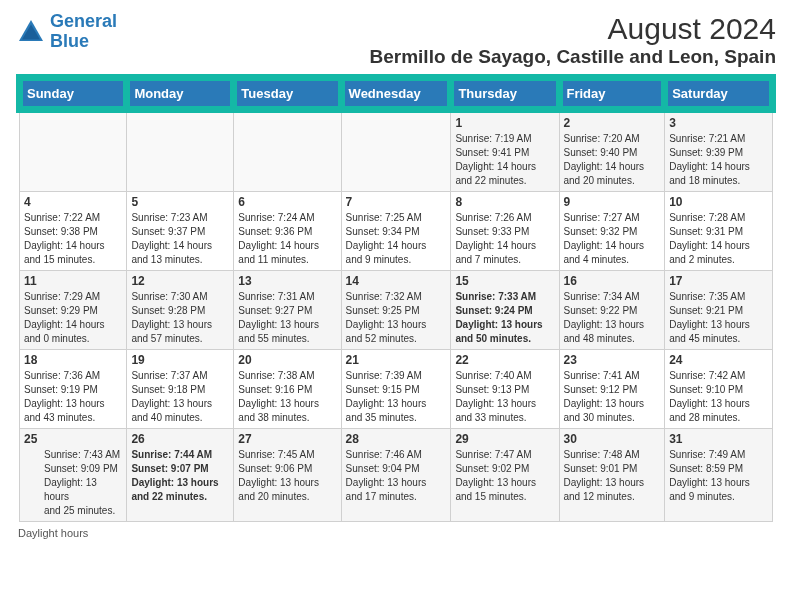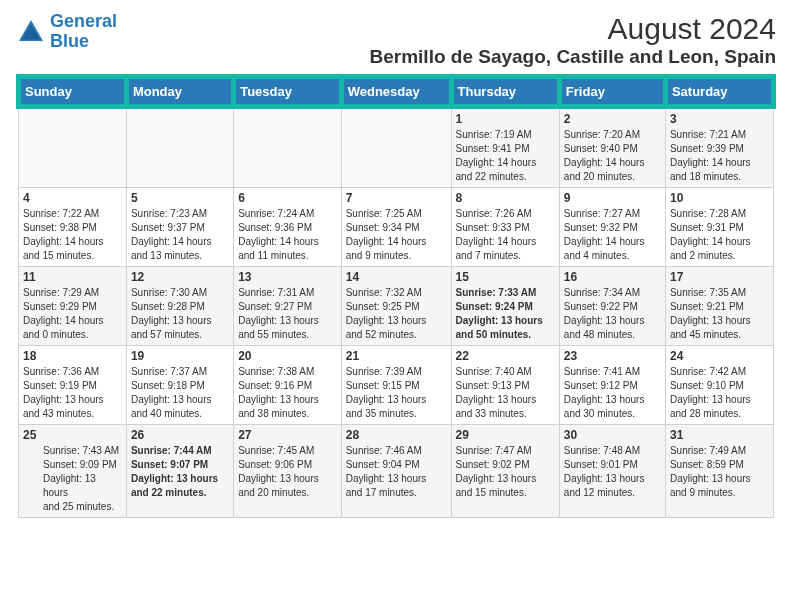--- a/index.html
+++ b/index.html
@@ -53,21 +53,21 @@
       width: 100%;
       border-collapse: collapse;
       font-size: 10.5px;
     }
     .calendar-table thead tr th {
       background: #2a7ab8;
       color: #fff;
       font-size: 13px;
       font-weight: bold;
       padding: 5px 4px;
-      border: 5px solid #14b8a6;
+      border: 7px solid #14b8a6;
       text-align: left;
     }
     .calendar-table tbody tr td {
       border: 1px solid #d0d0d0;
       vertical-align: top;
       padding: 3px 4px;
       width: 113px;
       min-height: 72px;
       background: #fff;
     }
@@ -360,13 +360,14 @@
             <span class="day-num">31</span>
             <div class="day-info" style="white-space: pre-line;">Sunrise: 7:49 AM
 Sunset: 8:59 PM
 Daylight: 13 hours
 and 9 minutes.</div>
           </td>
         </tr>
       </tbody>
   </table>
 
+  <div class="footer-note">Daylight hours</div>
 </div>
 
 </body></html>

